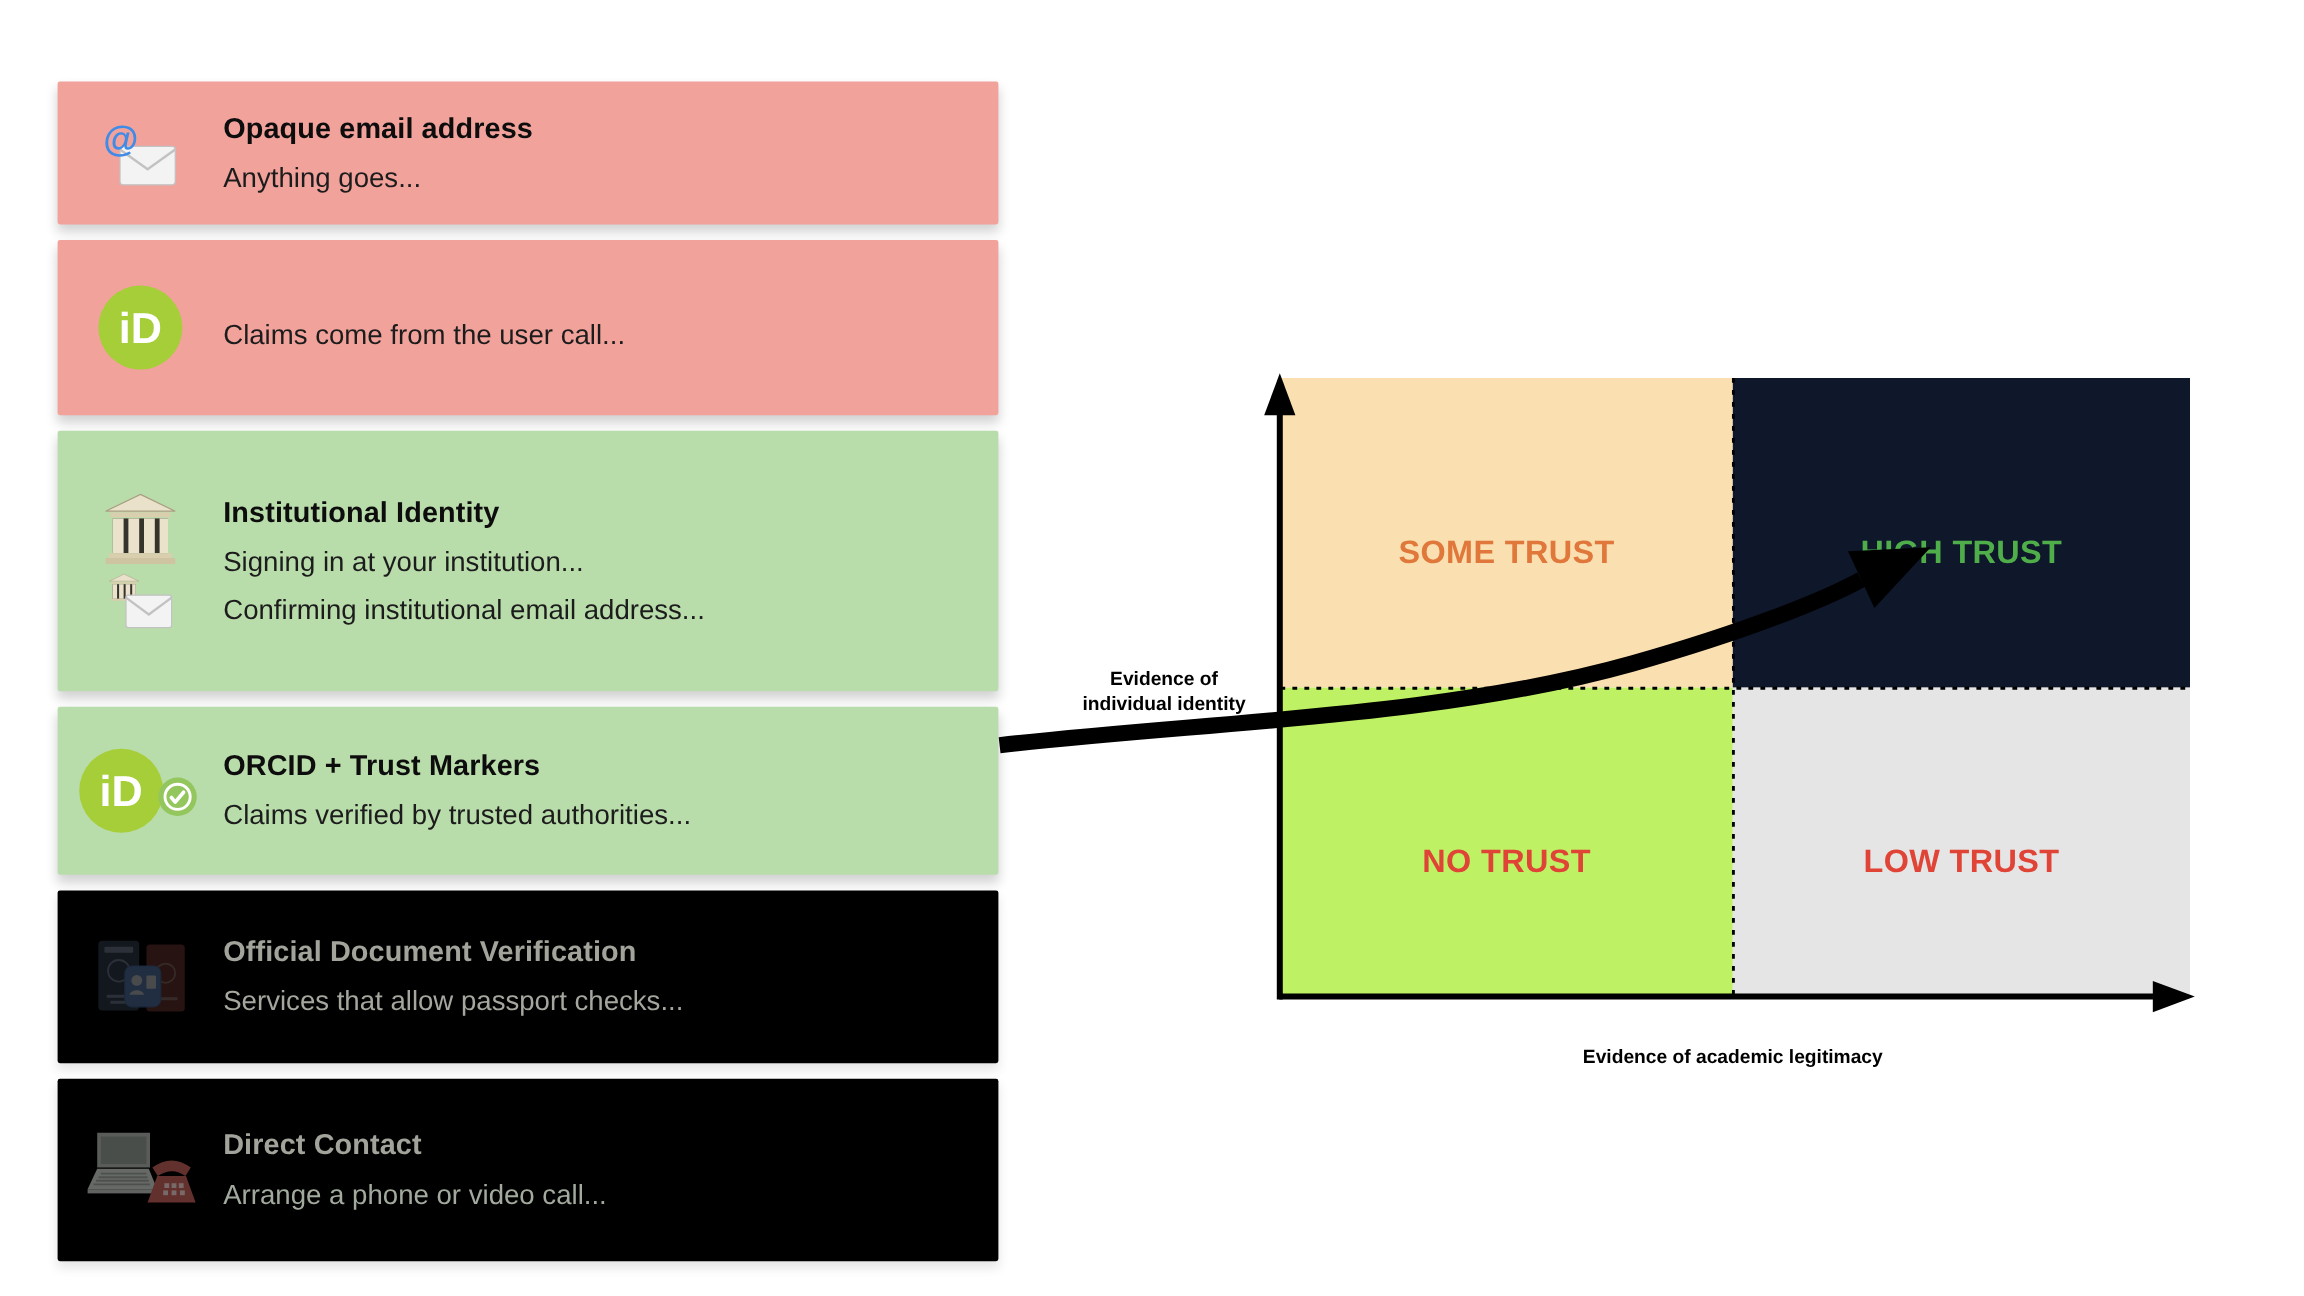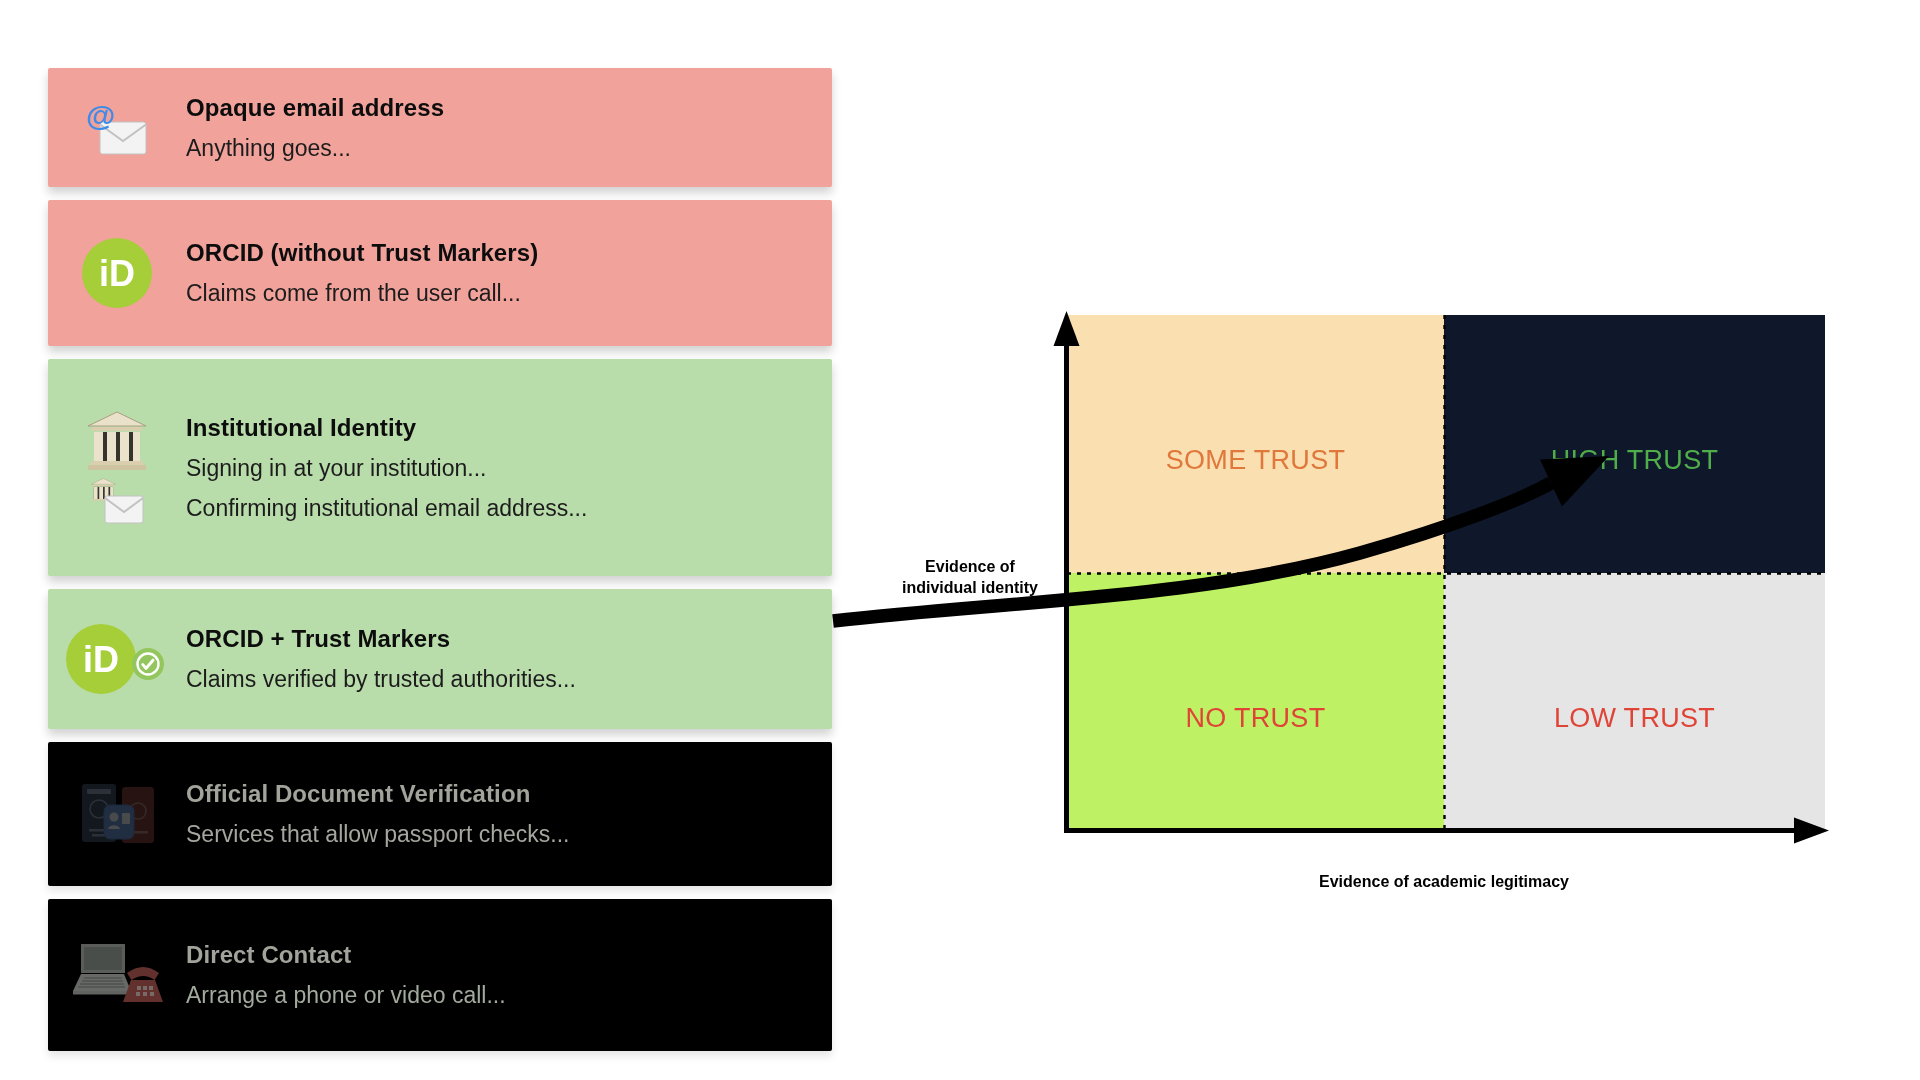--- a/index.html
+++ b/index.html
@@ -27,21 +27,21 @@
   .card-6 .card-line{color:#a2aa9e;}
 
   
   .quad{position:absolute;left:1067px;top:315px;width:758px;height:517px;
         display:grid;grid-template-columns:377px 381px;grid-template-rows:258px 259px;}
   .q{display:flex;align-items:center;justify-content:center;}
   .q-tl{background:#fadfb0;}
   .q-tr{background:#0f172a;}
   .q-bl{background:#bef264;}
   .q-br{background:#e5e5e5;}
-  .q-label{font-size:27px;font-weight:normal;letter-spacing:.3px;margin-top:32px;}
+  .q-label{font-size:27px;font-weight:bold;letter-spacing:.3px;margin-top:32px;}
   .q-tl .q-label{color:#e0773b;}
   .q-tr .q-label{color:#4fae4a;}
   .q-bl .q-label,.q-br .q-label{color:#e04437;}
 
   .y-axis-label{position:absolute;left:850px;top:556px;width:240px;text-align:center;
                 font-size:16px;font-weight:bold;color:#000;line-height:21px;}
   .x-axis-label{position:absolute;left:1244px;top:873px;width:400px;text-align:center;
                 font-size:16px;font-weight:bold;color:#000;}
 
   .overlay{position:absolute;left:0;top:0;pointer-events:none;}
@@ -68,21 +68,20 @@
     </div>
 
     <div class="card card-2">
       <div class="card-icon">
         <svg width="74" height="74" viewBox="0 0 74 74">
           <circle cx="37" cy="37" r="35" fill="#a6ce39"></circle>
           <text x="19" y="50" font-size="36" font-weight="bold" fill="#ffffff">iD</text>
         </svg>
       </div>
       <div class="card-text">
-        <div class="card-title">ORCID (without Trust Markers)</div>
         <div class="card-line">Claims come from the user call...</div>
       </div>
     </div>
 
     <div class="card card-3">
       <div class="card-icon">
         <svg width="64" height="60" viewBox="0 0 64 60">
           <polygon points="32,1 61,15 3,15" fill="#e9e1c9" stroke="#a99f82"></polygon>
           <rect x="7" y="16" width="50" height="4" fill="#d9cfae"></rect>
           <rect x="9" y="21" width="46" height="29" fill="#35342c"></rect>

